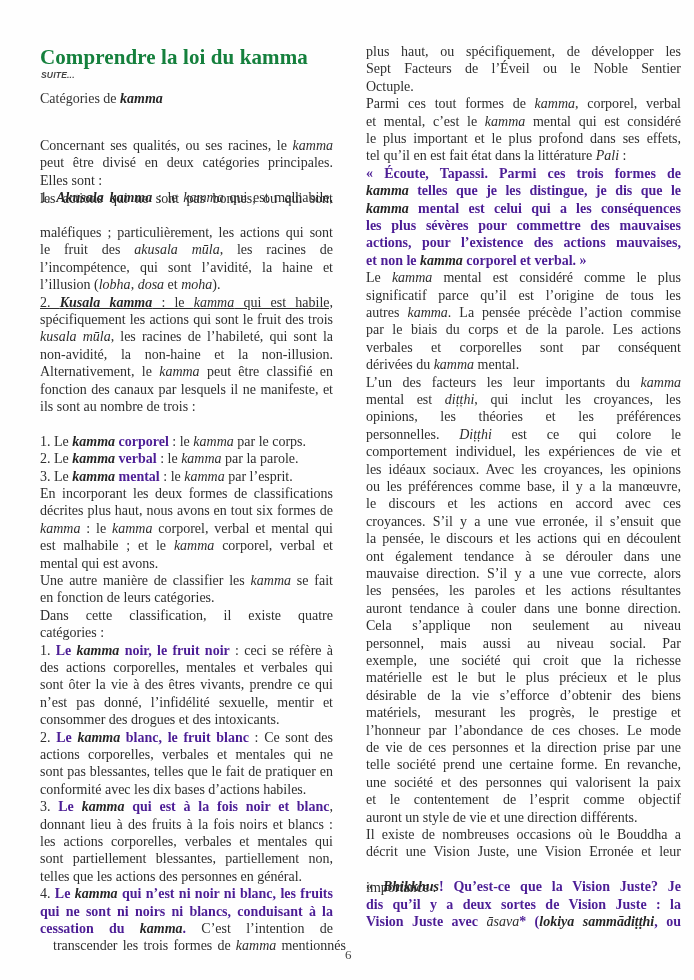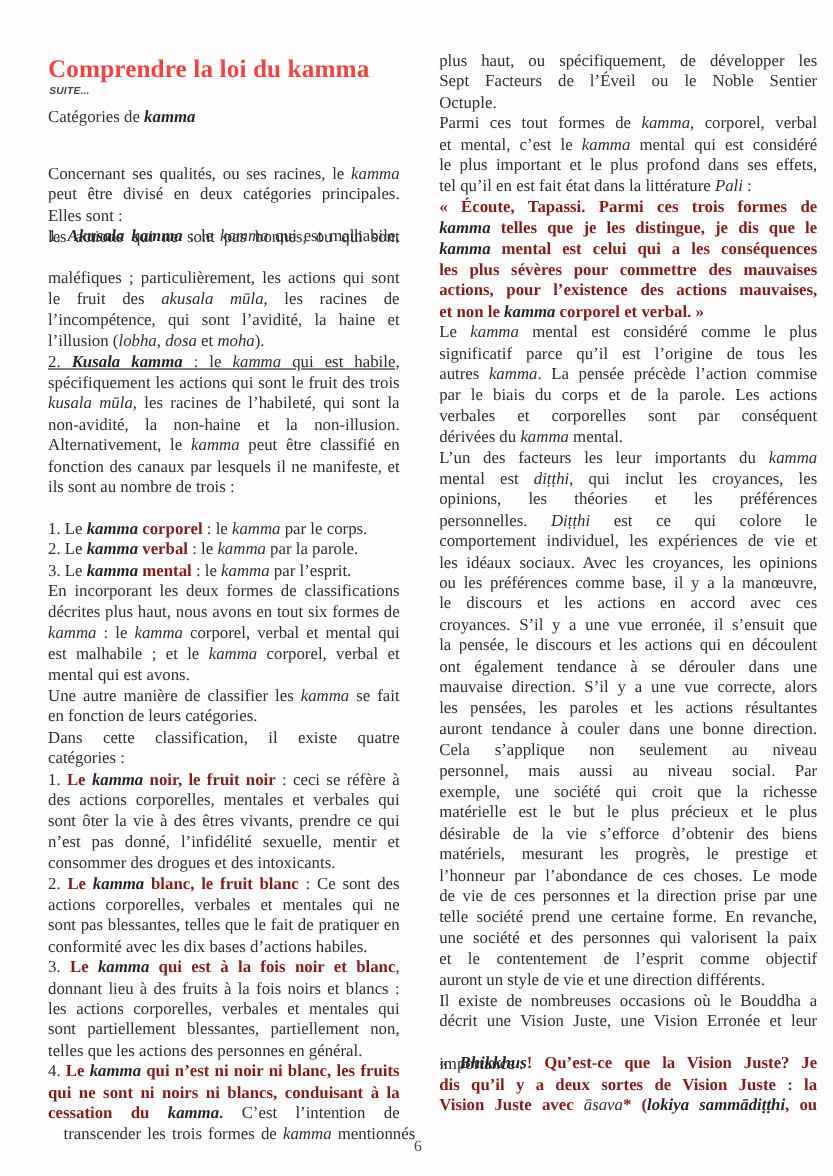--- a/index.html
+++ b/index.html
@@ -3,29 +3,29 @@
 <meta charset="utf-8">
 <style>
   html, body { margin: 0; padding: 0; background: #ffffff; }
   body { width: 694px; height: 980px; position: relative; overflow: hidden;
          font-family: "Liberation Serif", "DejaVu Serif", serif; color: #2e2e2e; }
   .page { position: absolute; left: 0; top: 0; width: 694px; height: 980px; background: #fefefe; }
   .col { position: absolute; top: 0; }
   .col-left { left: 40px; width: 293px; }
   .col-right { left: 366px; width: 315px; }
   .title { position: absolute; left: 40px; top: 45px; font-size: 21px; font-weight: bold;
-           color: #ef4444; letter-spacing: 0.1px; white-space: nowrap; }
+           color: #15803d; letter-spacing: 0.1px; white-space: nowrap; }
   .suite { position: absolute; left: 41px; top: 70px; font-family: "Liberation Sans", sans-serif;
            font-size: 8.5px; font-style: italic; font-weight: bold; color: #444; letter-spacing: 0.2px; }
   .subhead { position: absolute; left: 40px; top: 91px; font-size: 14px; color: #333; white-space: nowrap; }
   .line { position: absolute; font-size: 14px; line-height: 17.4px; height: 18px; white-space: nowrap;
           text-align: justify; text-align-last: justify; overflow: visible; }
   .line.last { text-align-last: left; }
   .i { font-style: italic; }
-  .b { font-weight: bold; color: #7f1d1d; }
+  .b { font-weight: bold; color: #4c1d95; }
   .bi { font-weight: bold; font-style: italic; color: #262626; }
   .pagenum { position: absolute; left: 345px; top: 947px; font-size: 13px; color: #444; }
 </style>
 </head>
 <body>
 
 <div class="page">
   <div class="title">Comprendre la loi du kamma</div>
   <div class="suite">SUITE...</div>
   <div class="subhead">

